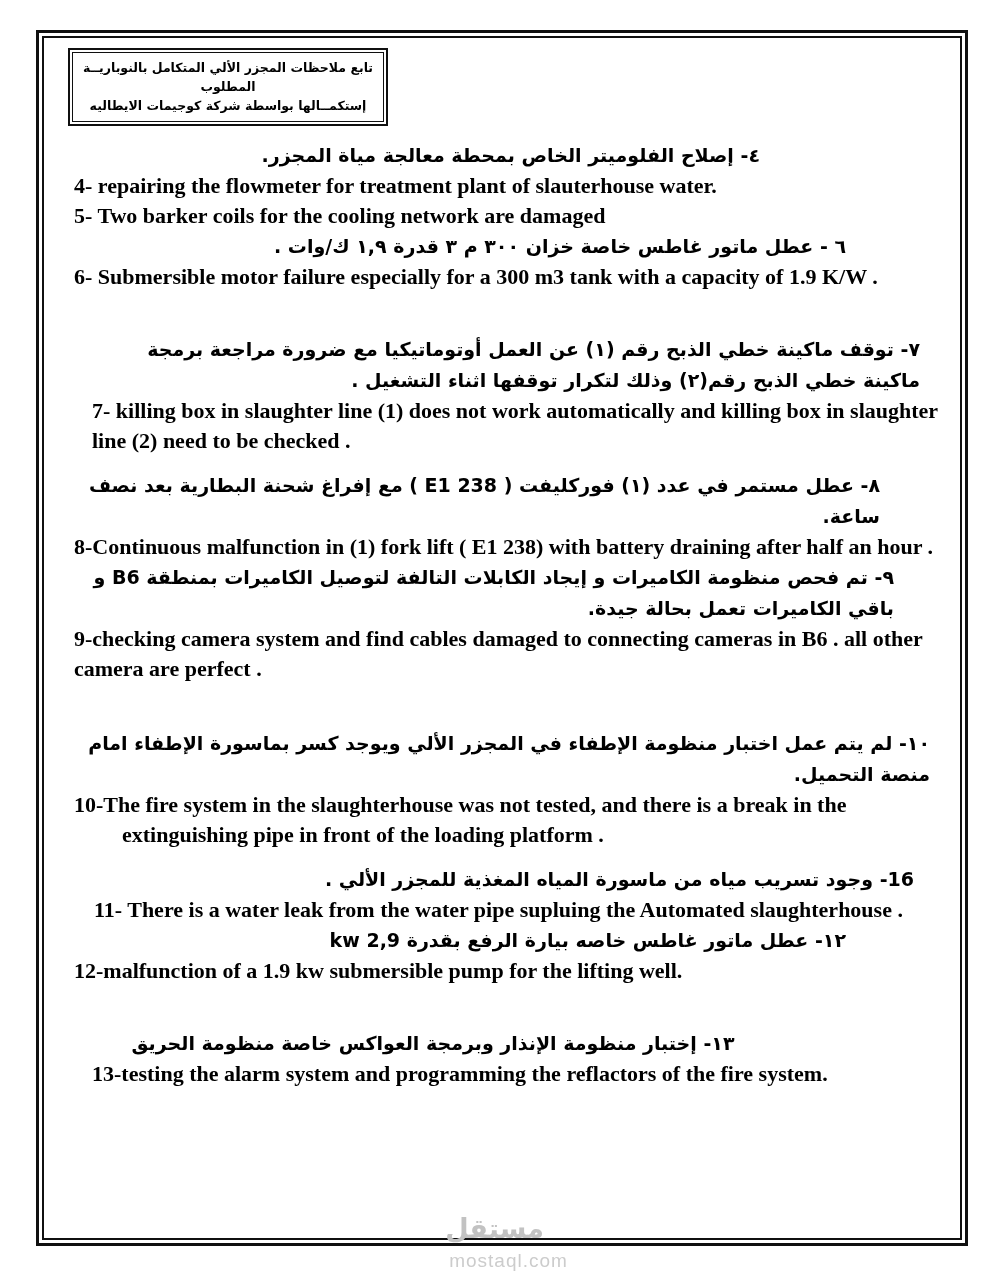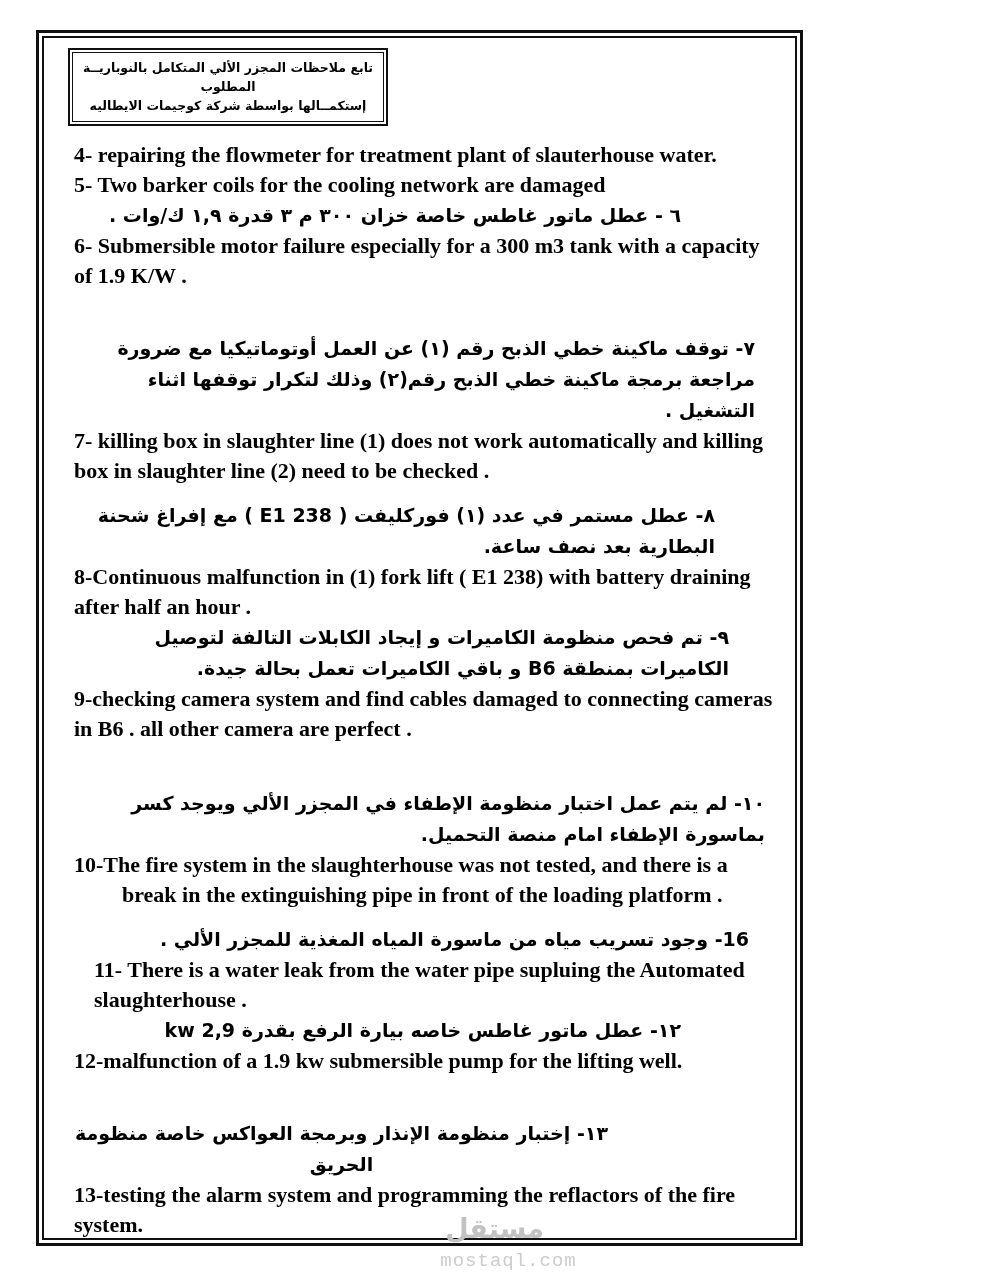--- a/index.html
+++ b/index.html
@@ -9,21 +9,21 @@
     height: 1280px;
     background: #ffffff;
     overflow: hidden;
     font-family: "Liberation Serif", serif;
     color: #000;
   }
   
   .frame {
     position: absolute;
     left: 36px; top: 30px;
-    width: 767px; height: 1216px;
+    width: 932px; height: 1216px;
     border: 3px solid #101010;
     box-sizing: border-box;
   }
   .frame-inner {
     position: absolute;
     inset: 3px;
     border: 2px solid #101010;
     box-sizing: border-box;
     padding: 8px 22px 10px 24px;
   }
@@ -64,21 +64,21 @@
     font-weight: 700;
     font-size: 22px;
     line-height: 30px;
     margin: 0;
     padding-left: 6px;
   }
   .en.hang { padding-left: 54px; text-indent: -48px; }
   .en.indent-sm { padding-left: 26px; }
   .mt-30 { margin-top: 14px; }
   .mt-34 { margin-top: 44px; }
-  .mt-42 { margin-top: 42px; }
+  .mt-42 { margin-top: 42px; margin-left: 18px; }
   
   .ar-p4  { padding-right: 178px; }
   .ar-p5  { padding-right: 198px; }
   .ar-p6  { padding-right: 92px; }
   .ar-p7  { padding-right: 18px; }
   .ar-p8  { padding-right: 58px; }
   .ar-p9  { padding-right: 44px; }
   .ar-p10 { padding-right: 8px; }
   .ar-p11 { padding-right: 24px; }
   .ar-p12 { padding-right: 92px; }
@@ -93,21 +93,21 @@
     pointer-events: none;
   }
   .watermark-title {
     direction: rtl;
     font-family: "DejaVu Sans", sans-serif;
     font-weight: 700;
     font-size: 27px;
     line-height: 42px;
   }
   .watermark-url {
-    font-family: Liberation Mono, monospace;
+    font-family: Liberation Sans, sans-serif;
     font-size: 19px;
     letter-spacing: 1px;
     color: #cccccc;
     margin-left: 28px;
   }
 </style>
 </head>
 <body>
 
 <div class="page">
@@ -117,20 +117,21 @@
       <div class="header-box">
         <div class="header-box-inner">
           <div class="header-line">تابع ملاحظات المجزر الألي المتكامل بالنوباريــة المطلوب</div>
           <div class="header-line">إستكمــالها بواسطة شركة كوجيمات الايطاليه</div>
         </div>
       </div>
 
       <div class="content">
 
         <div class="item">
+          <p class="ar ar-p4">٤- إصلاح الفلوميتر الخاص بمحطة معالجة مياة المجزر.</p>
           <p class="en">4- repairing the flowmeter for treatment plant of slauterhouse water.</p>
         </div>
 
         <div class="item">
           <p class="en">5- Two barker coils for the cooling network are damaged</p>
         </div>
 
         <div class="item">
           <p class="ar ar-p6">٦ - عطل ماتور غاطس خاصة خزان ٣٠٠ م ٣ قدرة ١,٩ ك/وات .</p>
           <p class="en">6- Submersible motor failure especially for a 300 m3 tank with a capacity of 1.9 K/W .</p>

